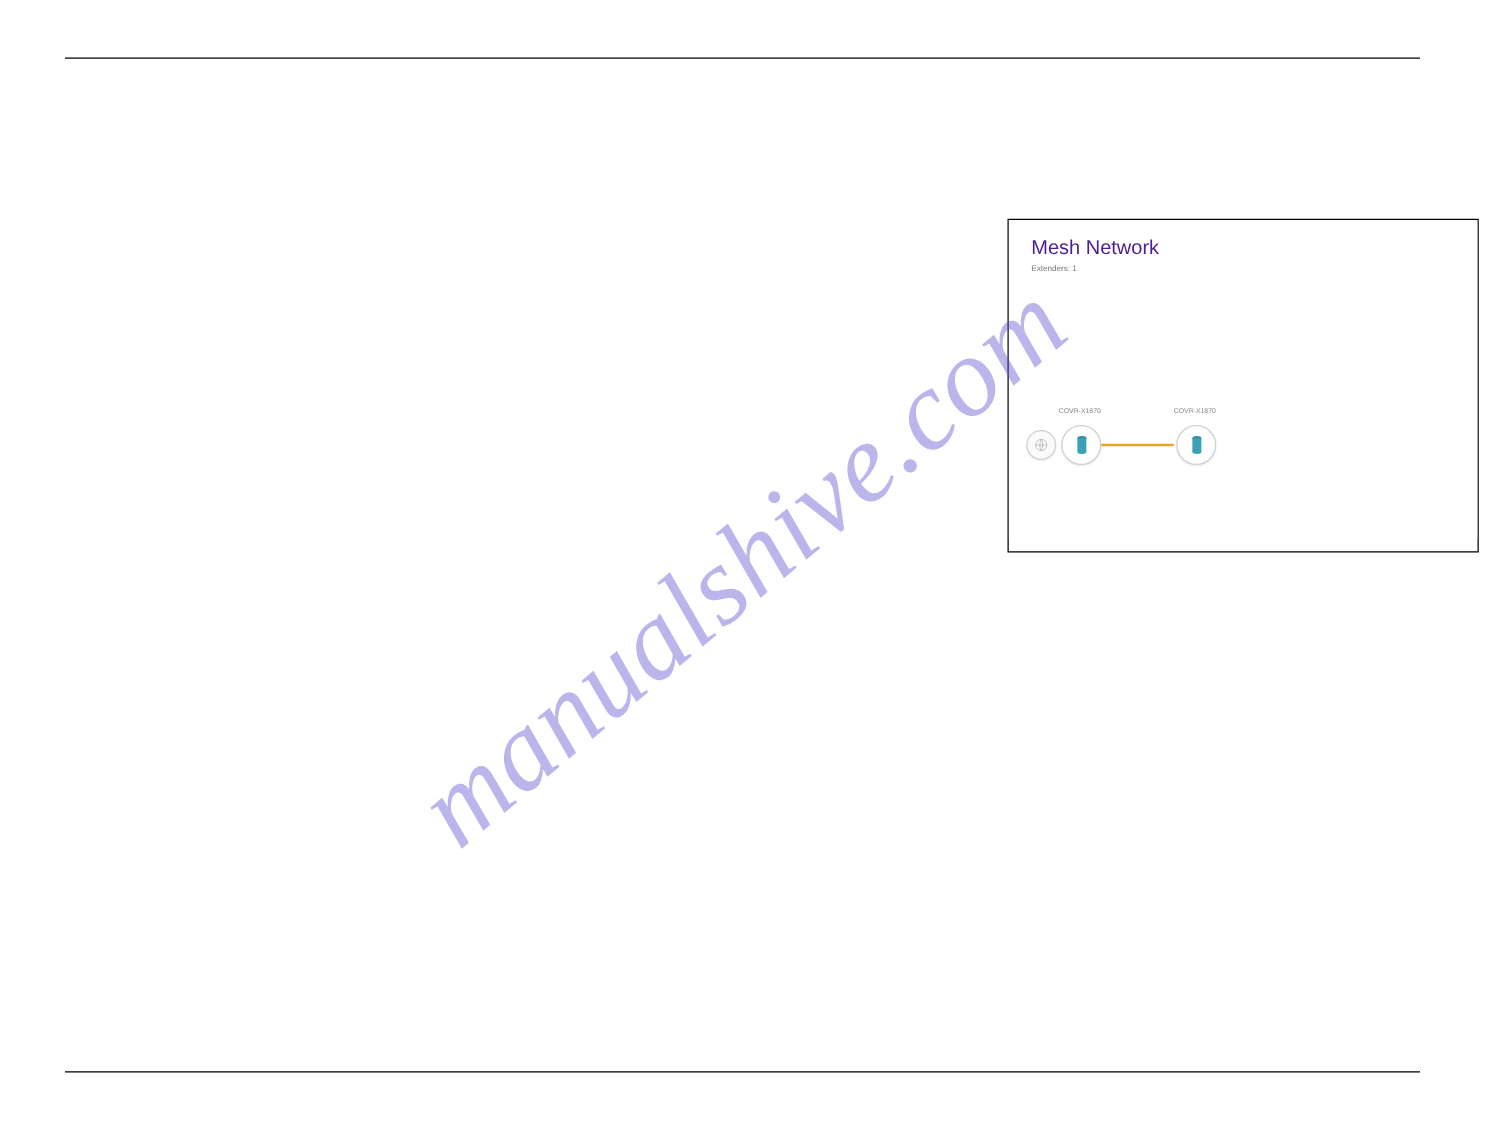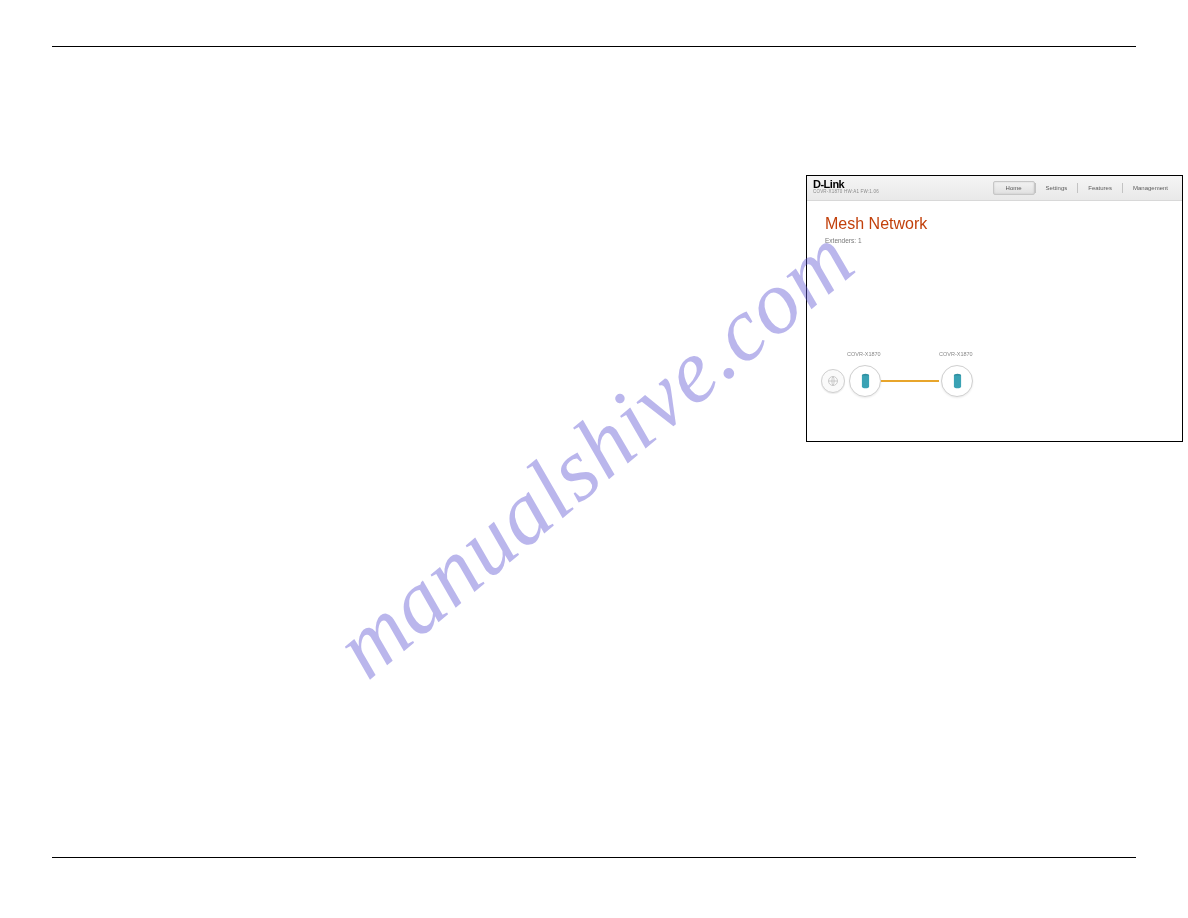--- a/index.html
+++ b/index.html
@@ -91,21 +91,21 @@
   .ss-body {
     position: relative;
     padding: 14px 18px 0 18px;
     height: calc(100% - 24px);
     background: #ffffff;
   }
 
   .ss-title {
     font-size: 16px;
     font-weight: 300;
-    color: #c2410c;
+    color: #4c1d95;
   }
   .ss-sub {
     font-size: 6.5px;
     color: #777;
     margin-top: 4px;
   }
 
   .topology {
     position: absolute;
     left: 12px;
@@ -176,34 +176,20 @@
     letter-spacing: 1px;
   }
 </style>
 </head>
 <body>
 
 <div class="page">
 
   <div class="screenshot-frame">
 
-    <div class="ss-header">
-      <div class="ss-brand">D-Link</div>
-      <div class="ss-brand-sub">COVR-X1870 HW:A1 FW:1.06</div>
-
-      <div class="ss-nav">
-        <a class="active">Home</a>
-        <span class="sep"></span>
-        <a>Settings</a>
-        <span class="sep"></span>
-        <a>Features</a>
-        <span class="sep"></span>
-        <a>Management</a>
-      </div>
-    </div>
 
     <div class="ss-body">
       <div class="ss-title">Mesh Network</div>
       <div class="ss-sub">Extenders: 1</div>
 
       <div class="topology">
 
         <div class="earth">
           <svg viewBox="0 0 24 24" fill="none" stroke="#bfbfbf" stroke-width="1.6">
             <circle cx="12" cy="12" r="9"></circle>

